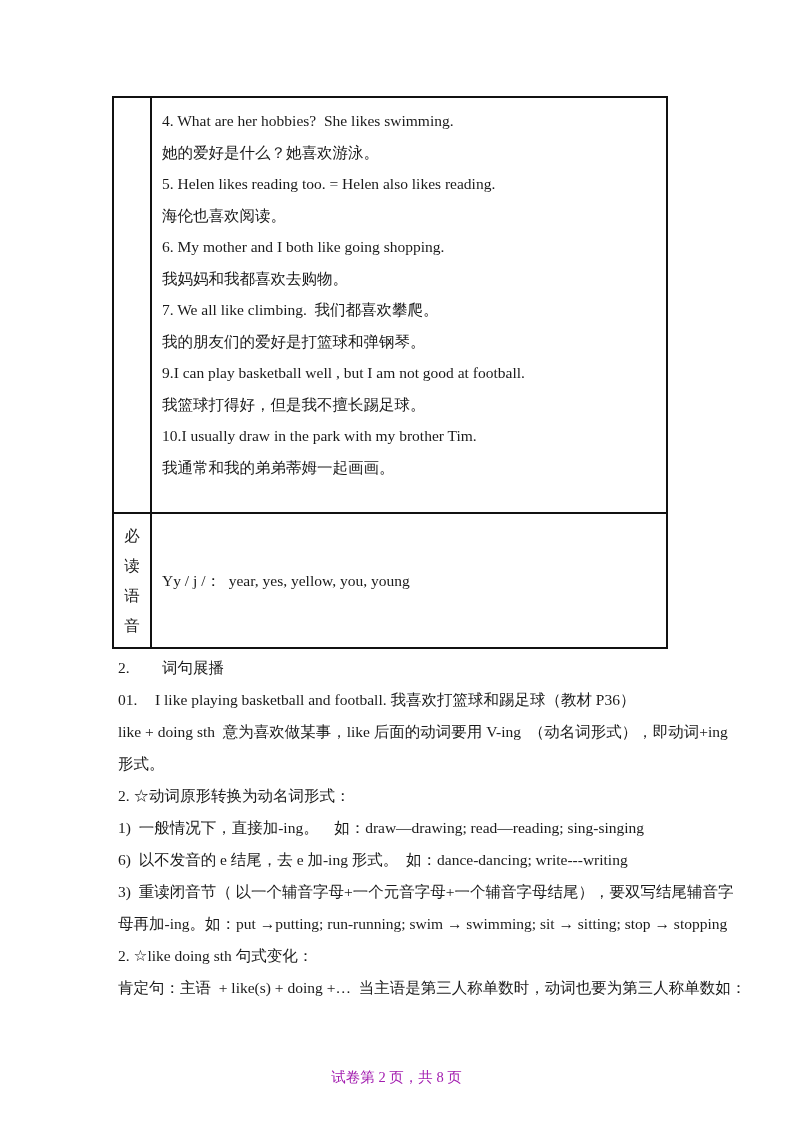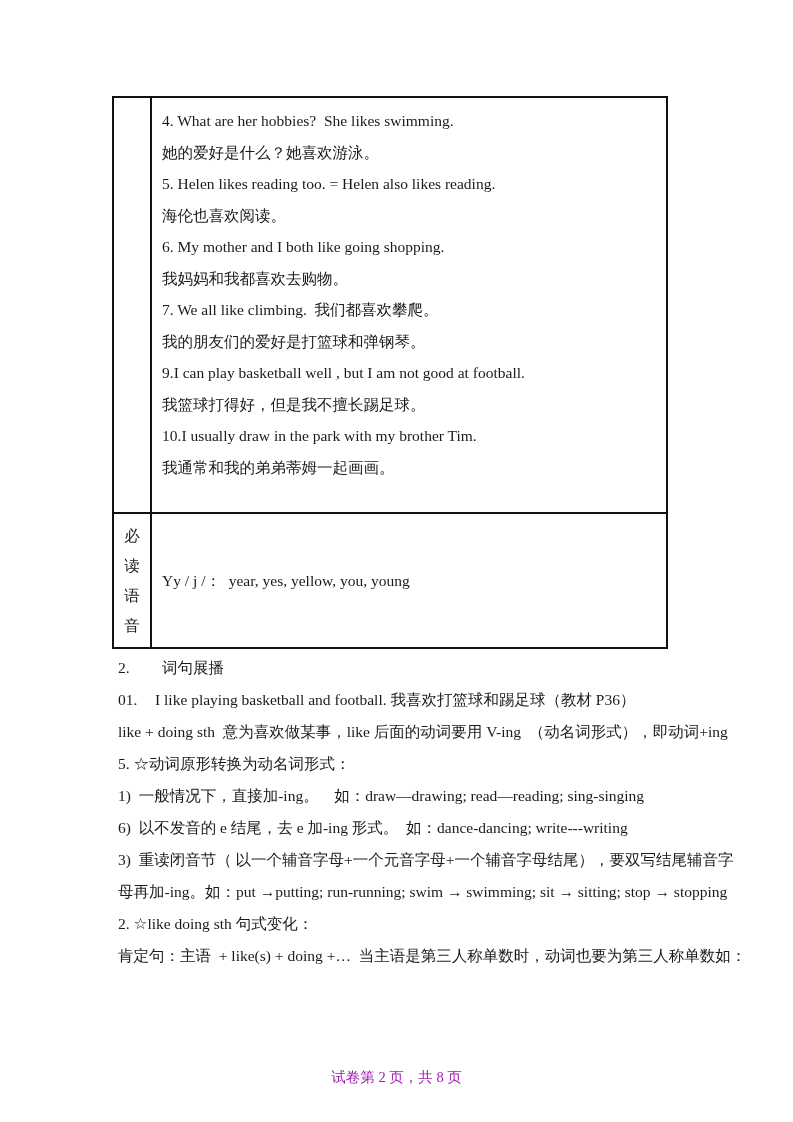--- a/index.html
+++ b/index.html
@@ -80,21 +80,22 @@
       <div class="t-content phonics">
         <div class="phonics-line">Yy / j /：  year, yes, yellow, you, young</div>
       </div>
     </div>
   </div>
 
   <div class="body-text">
     <div class="b-line"><span class="sec-num">2.</span><span>词句展播</span></div>
     <div class="b-line"><span class="item-num">01.</span><span>I like playing basketball and football. 我喜欢打篮球和踢足球（教材 P36）</span></div>
     <div class="b-line"><span>like + doing sth  意为喜欢做某事，like 后面的动词要用 </span><span class="u">V-ing  （动名词形式）</span><span>，即动词+ing</span></div>
-    <div class="b-line">5. ☆动词原形转换为动名词形式：</div>
+    <div class="b-line">形式。</div>
+    <div class="b-line">2. ☆动词原形转换为动名词形式：</div>
     <div class="b-line">1)  一般情况下，直接加-ing。    如：draw—drawing; read—reading; sing-singing</div>
     <div class="b-line">6)  以不发音的 e 结尾，去 e 加-ing 形式。  如：dance-dancing; write---writing</div>
     <div class="b-line">3)  重读闭音节（ 以一个辅音字母+一个元音字母+一个辅音字母结尾），要双写结尾辅音字</div>
     <div class="b-line">母再加-ing。如：put →putting; run-running; swim → swimming; sit → sitting; stop → stopping</div>
     <div class="b-line">2. ☆like doing sth 句式变化：</div>
     <div class="b-line">肯定句：主语  + like(s) + doing +…  当主语是第三人称单数时，动词也要为第三人称单数如：</div>
   </div>
 
   <div class="footer">试卷第 2 页，共 8 页</div>
 

